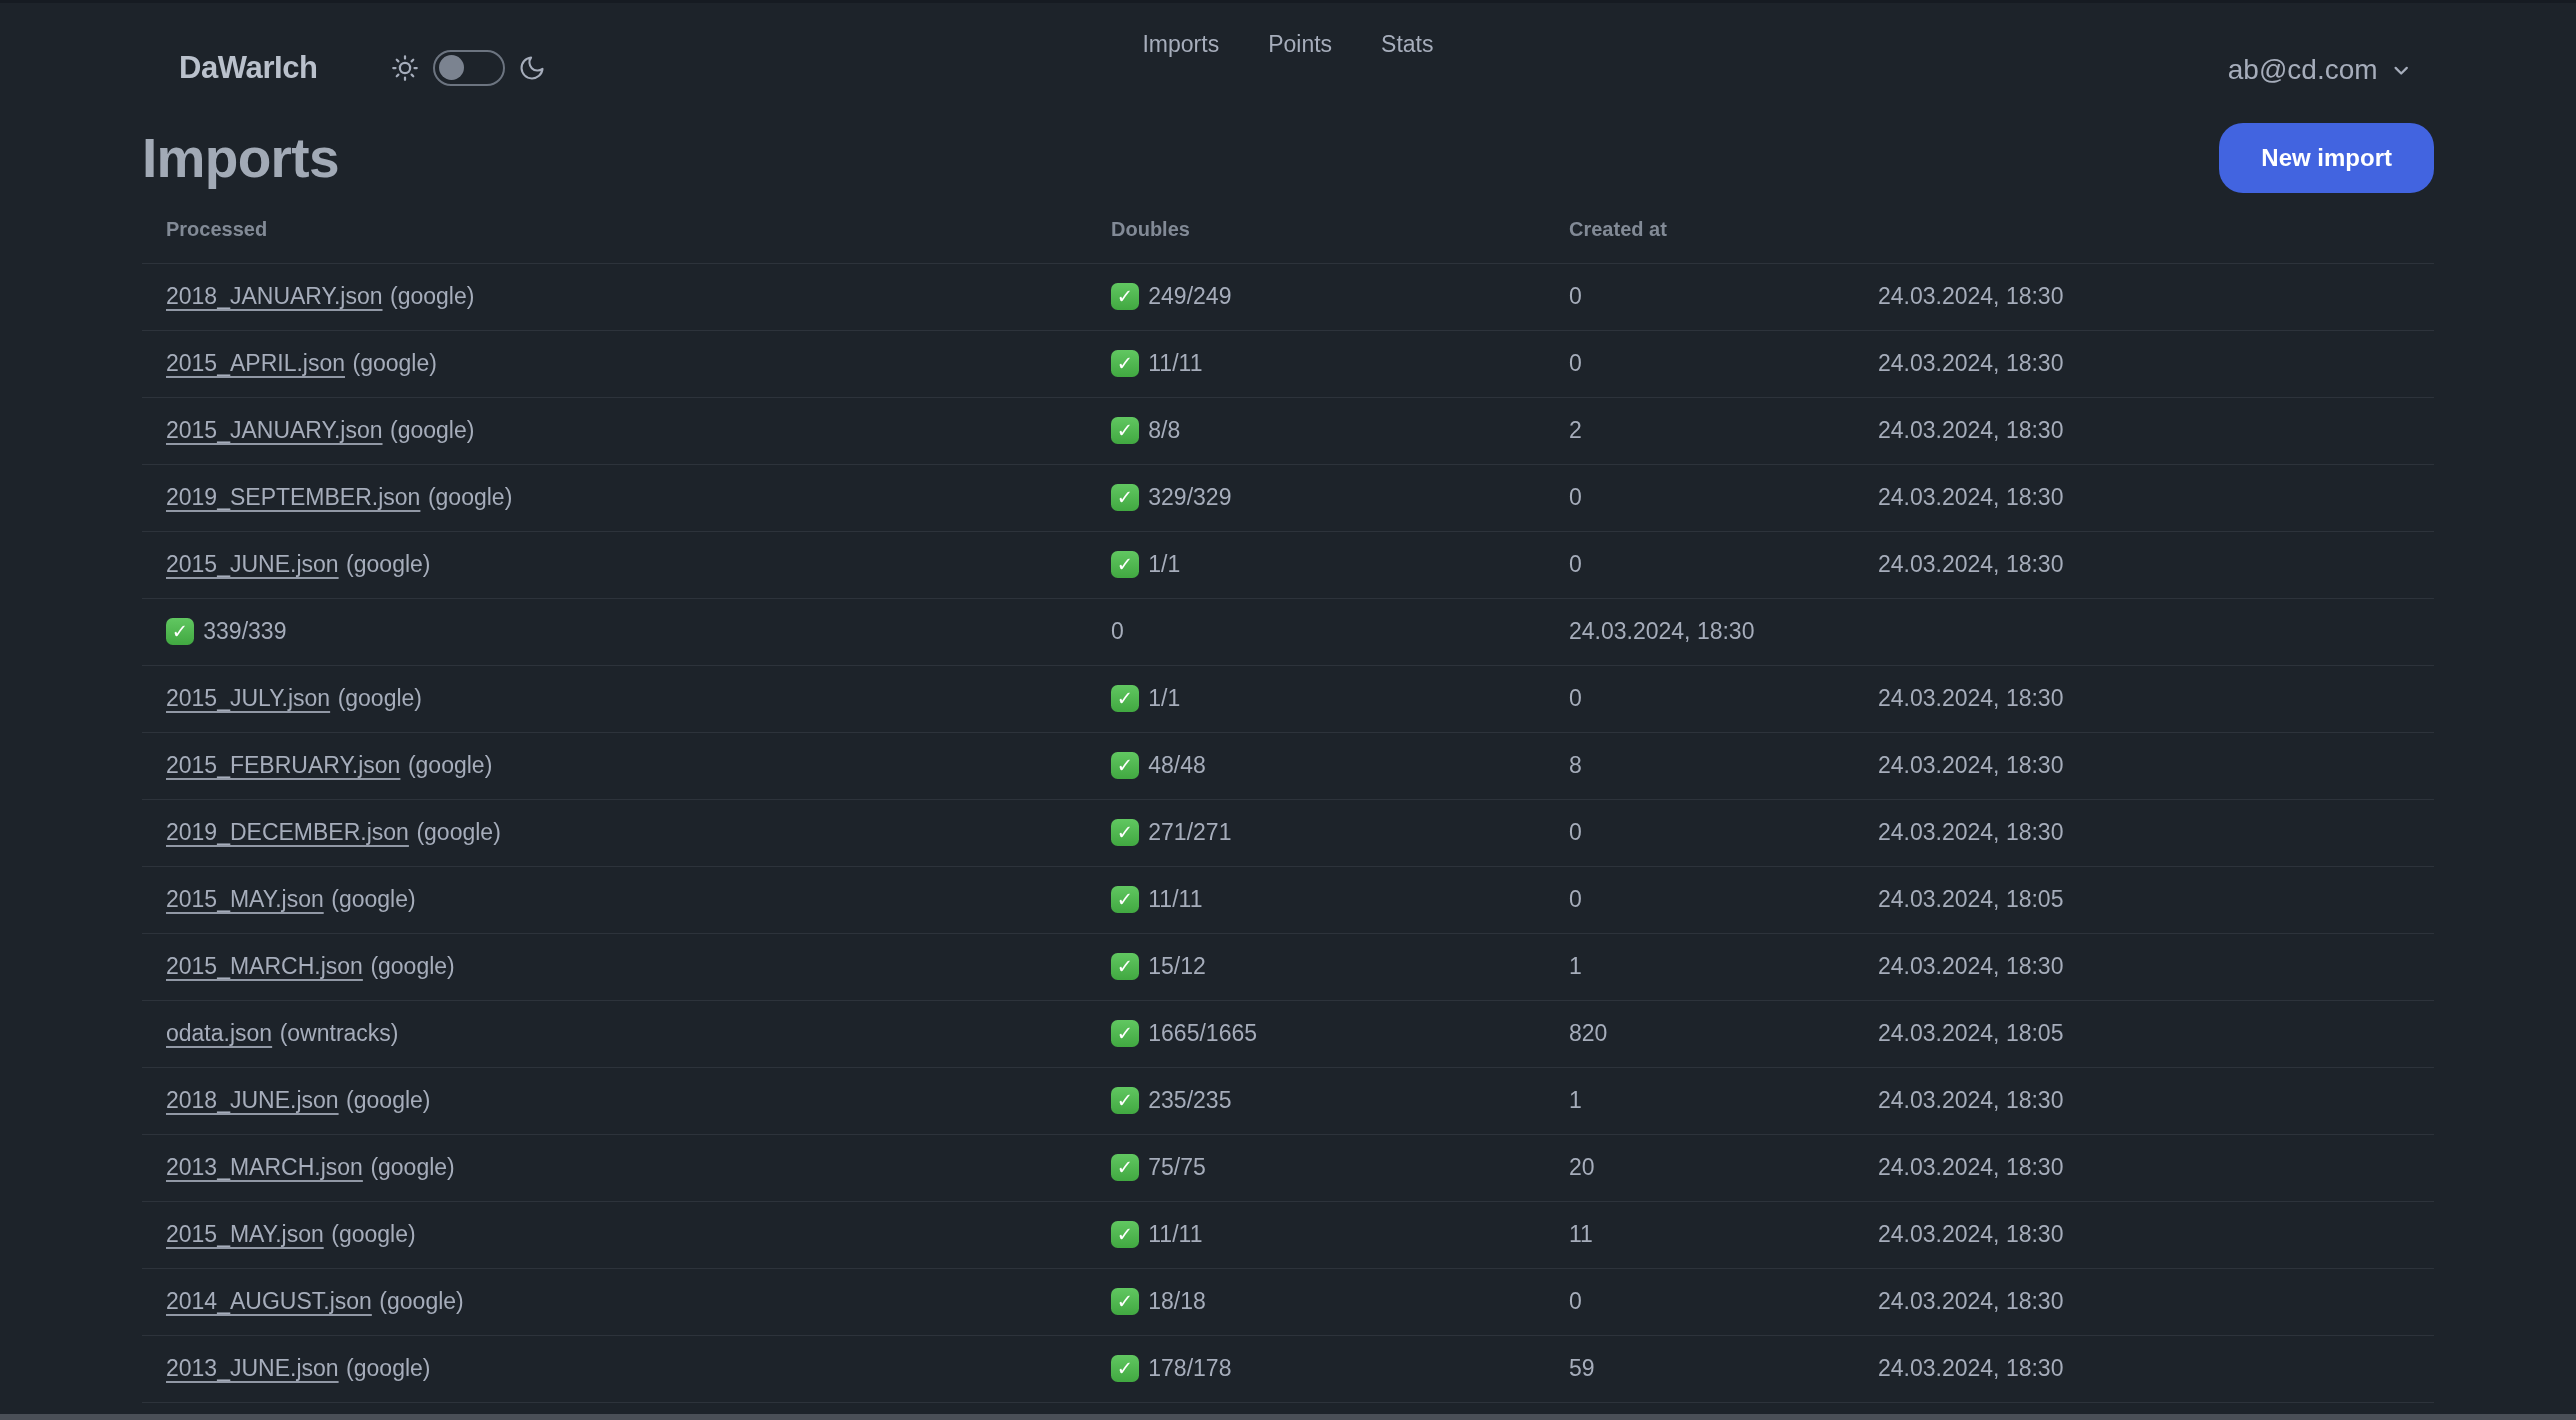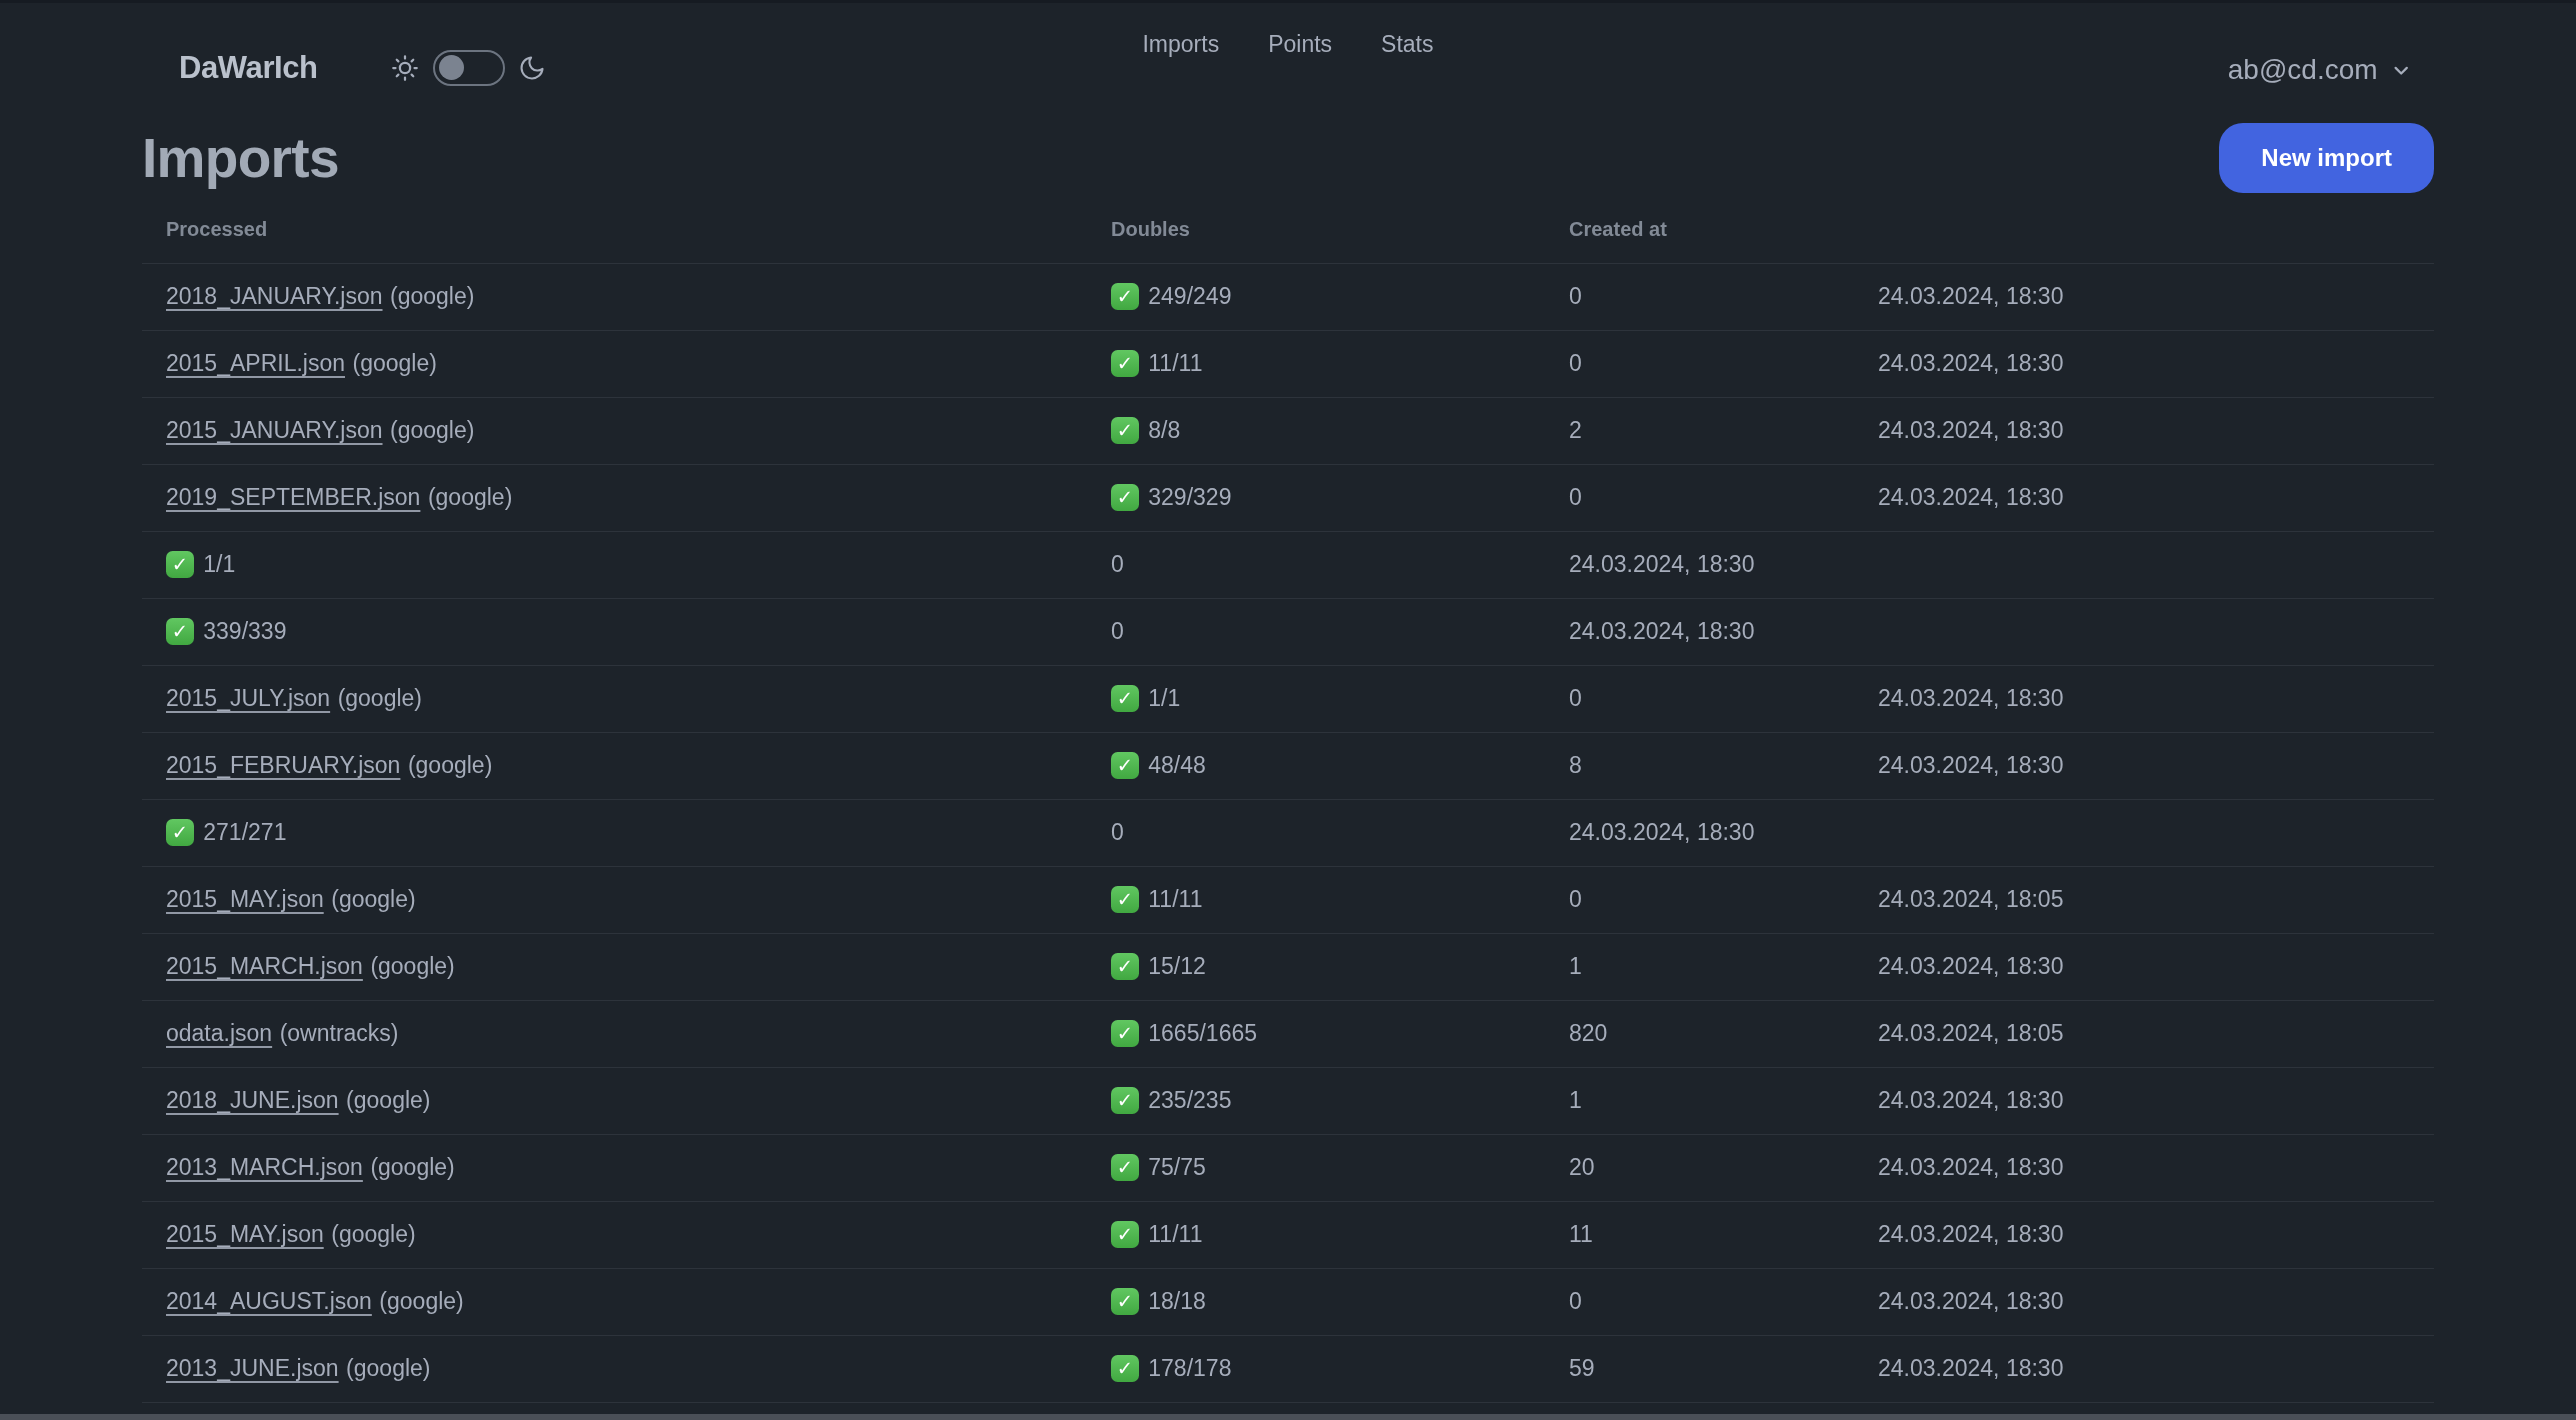--- a/index.html
+++ b/index.html
@@ -189,20 +189,23 @@
     </div>
     <div class="processed-cell">
       <span class="check">✓</span>
       <span>329/329</span>
     </div>
     <div>0</div>
     <div>24.03.2024, 18:30</div>
   </div>
 
   <div class="trow">
+    <div class="name-cell">
+      <a class="file-link">2015_JUNE.json</a><span class="file-source">(google)</span>
+    </div>
     <div class="processed-cell">
       <span class="check">✓</span>
       <span>1/1</span>
     </div>
     <div>0</div>
     <div>24.03.2024, 18:30</div>
   </div>
 
   <div class="trow">
     <div class="processed-cell">
@@ -231,20 +234,23 @@
     </div>
     <div class="processed-cell">
       <span class="check">✓</span>
       <span>48/48</span>
     </div>
     <div>8</div>
     <div>24.03.2024, 18:30</div>
   </div>
 
   <div class="trow">
+    <div class="name-cell">
+      <a class="file-link">2019_DECEMBER.json</a><span class="file-source">(google)</span>
+    </div>
     <div class="processed-cell">
       <span class="check">✓</span>
       <span>271/271</span>
     </div>
     <div>0</div>
     <div>24.03.2024, 18:30</div>
   </div>
 
   <div class="trow">
     <div class="name-cell">

